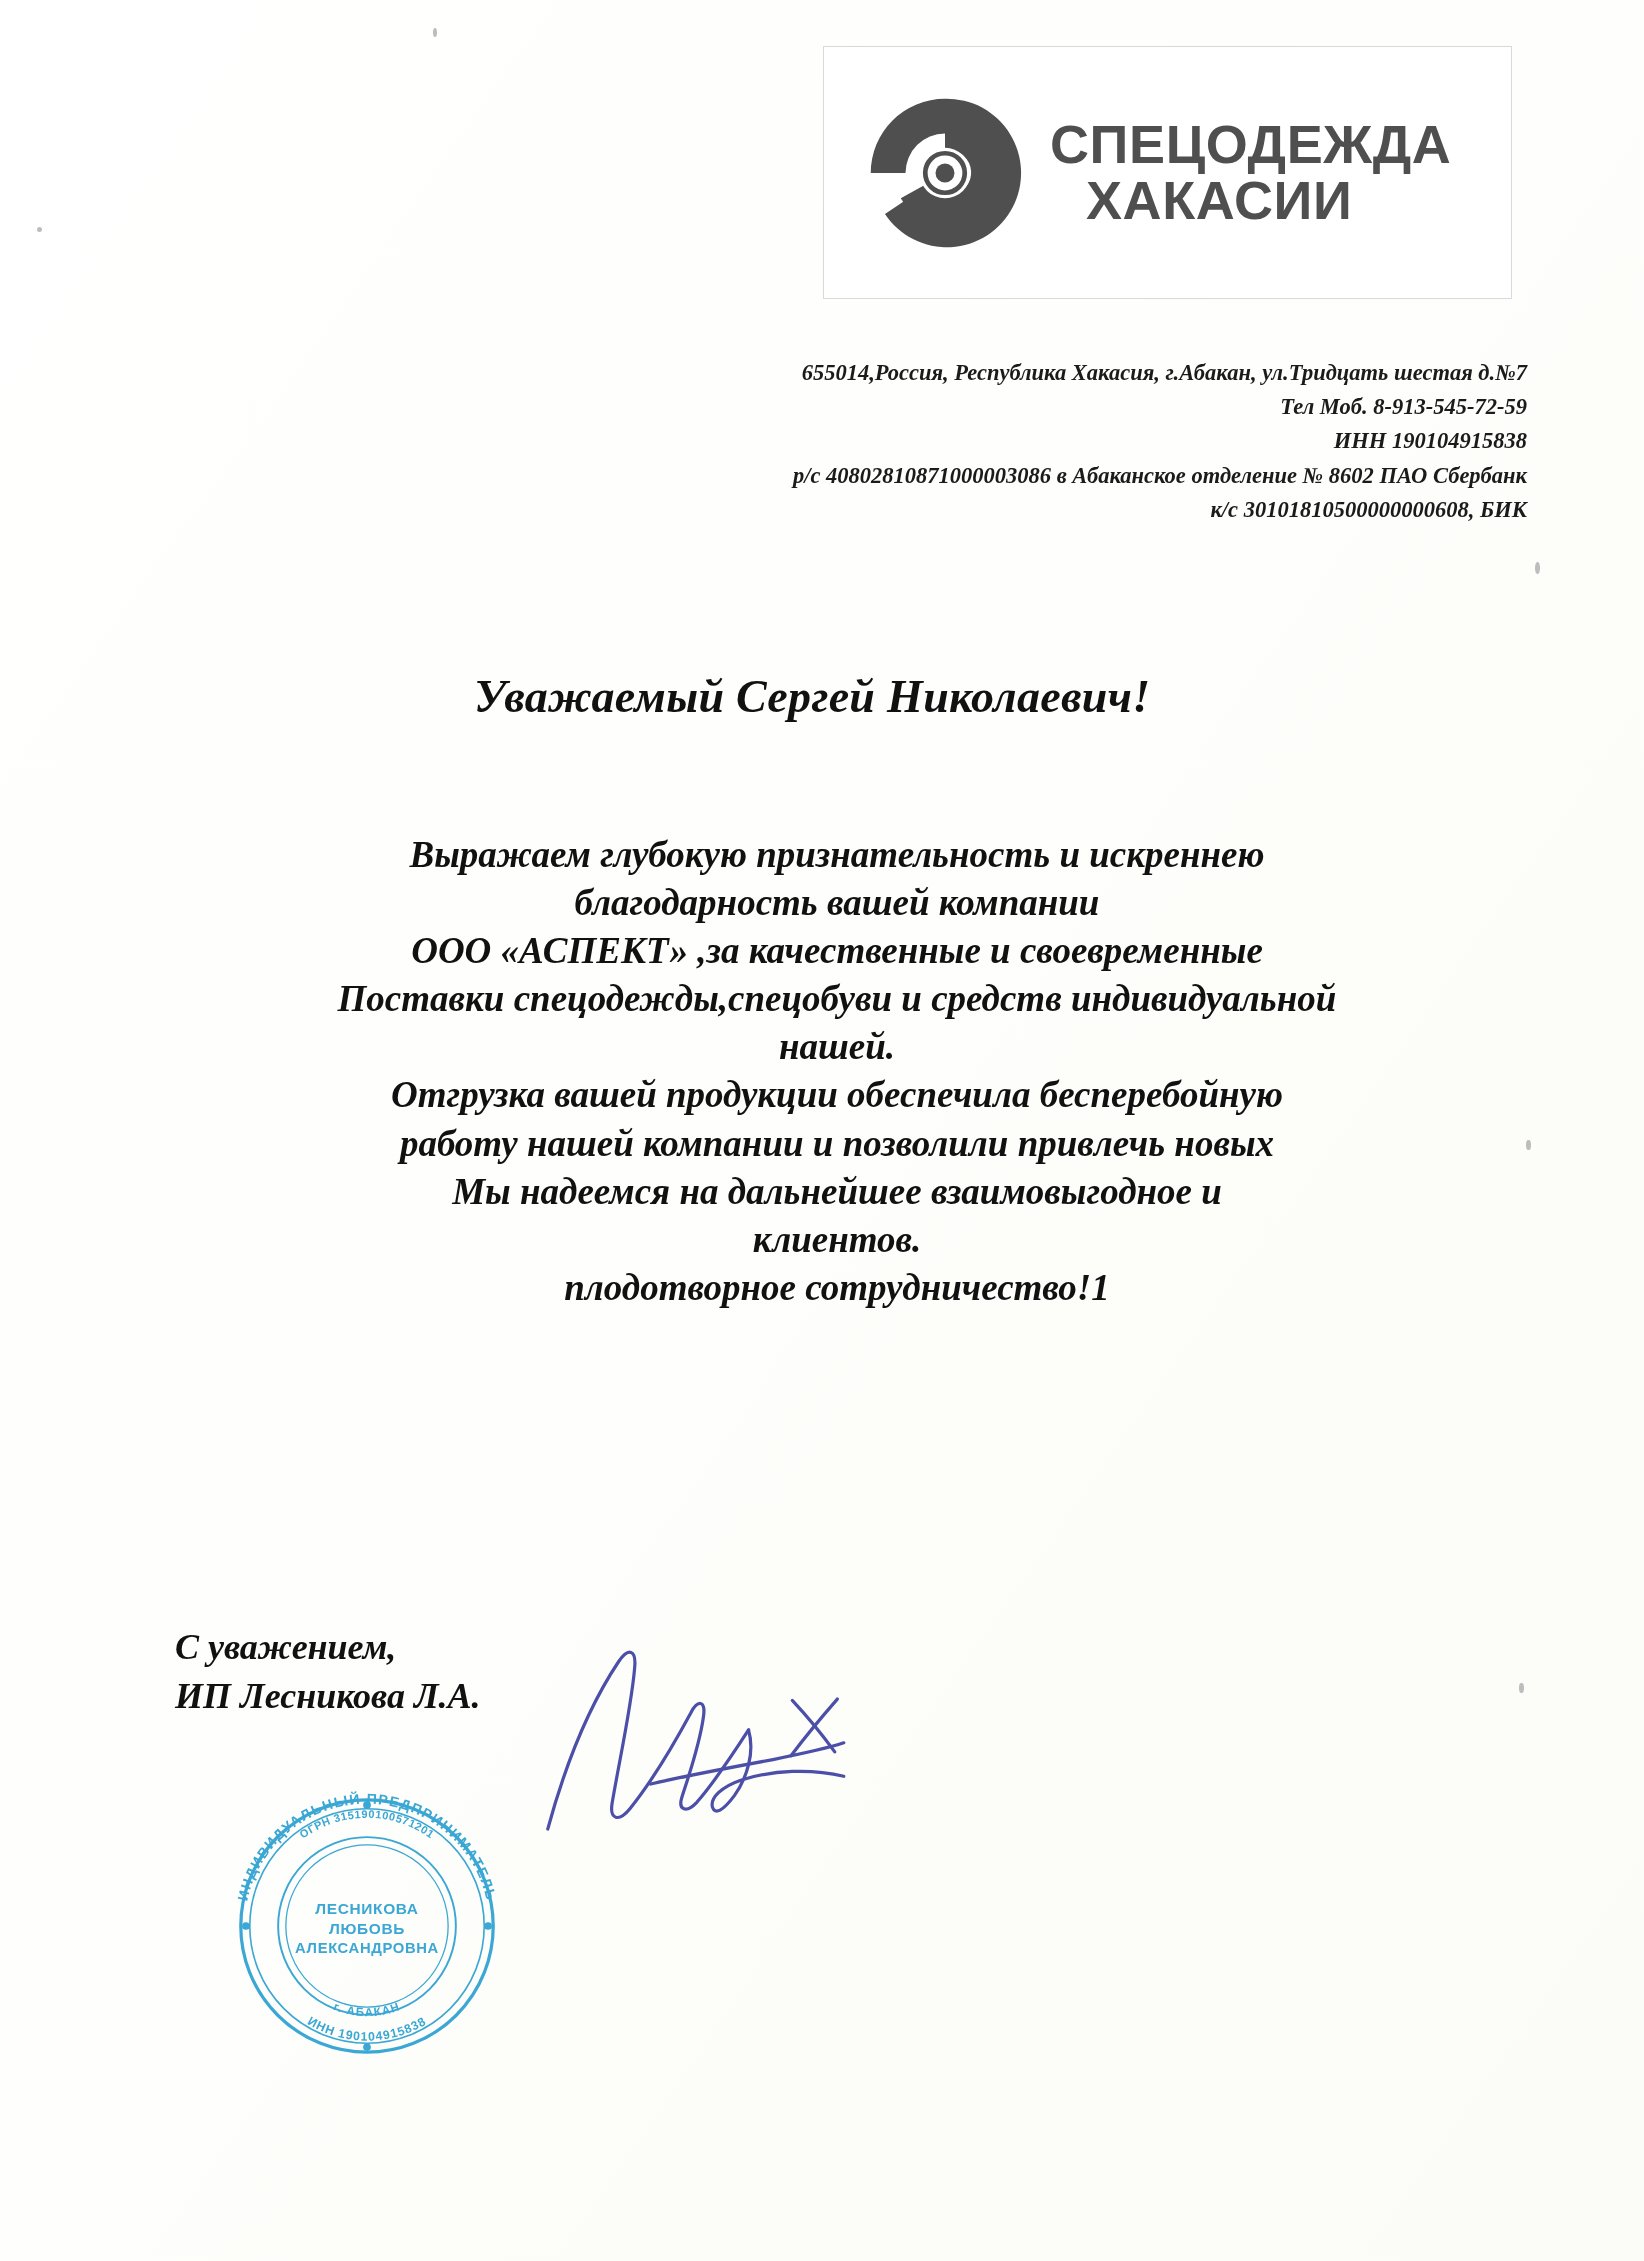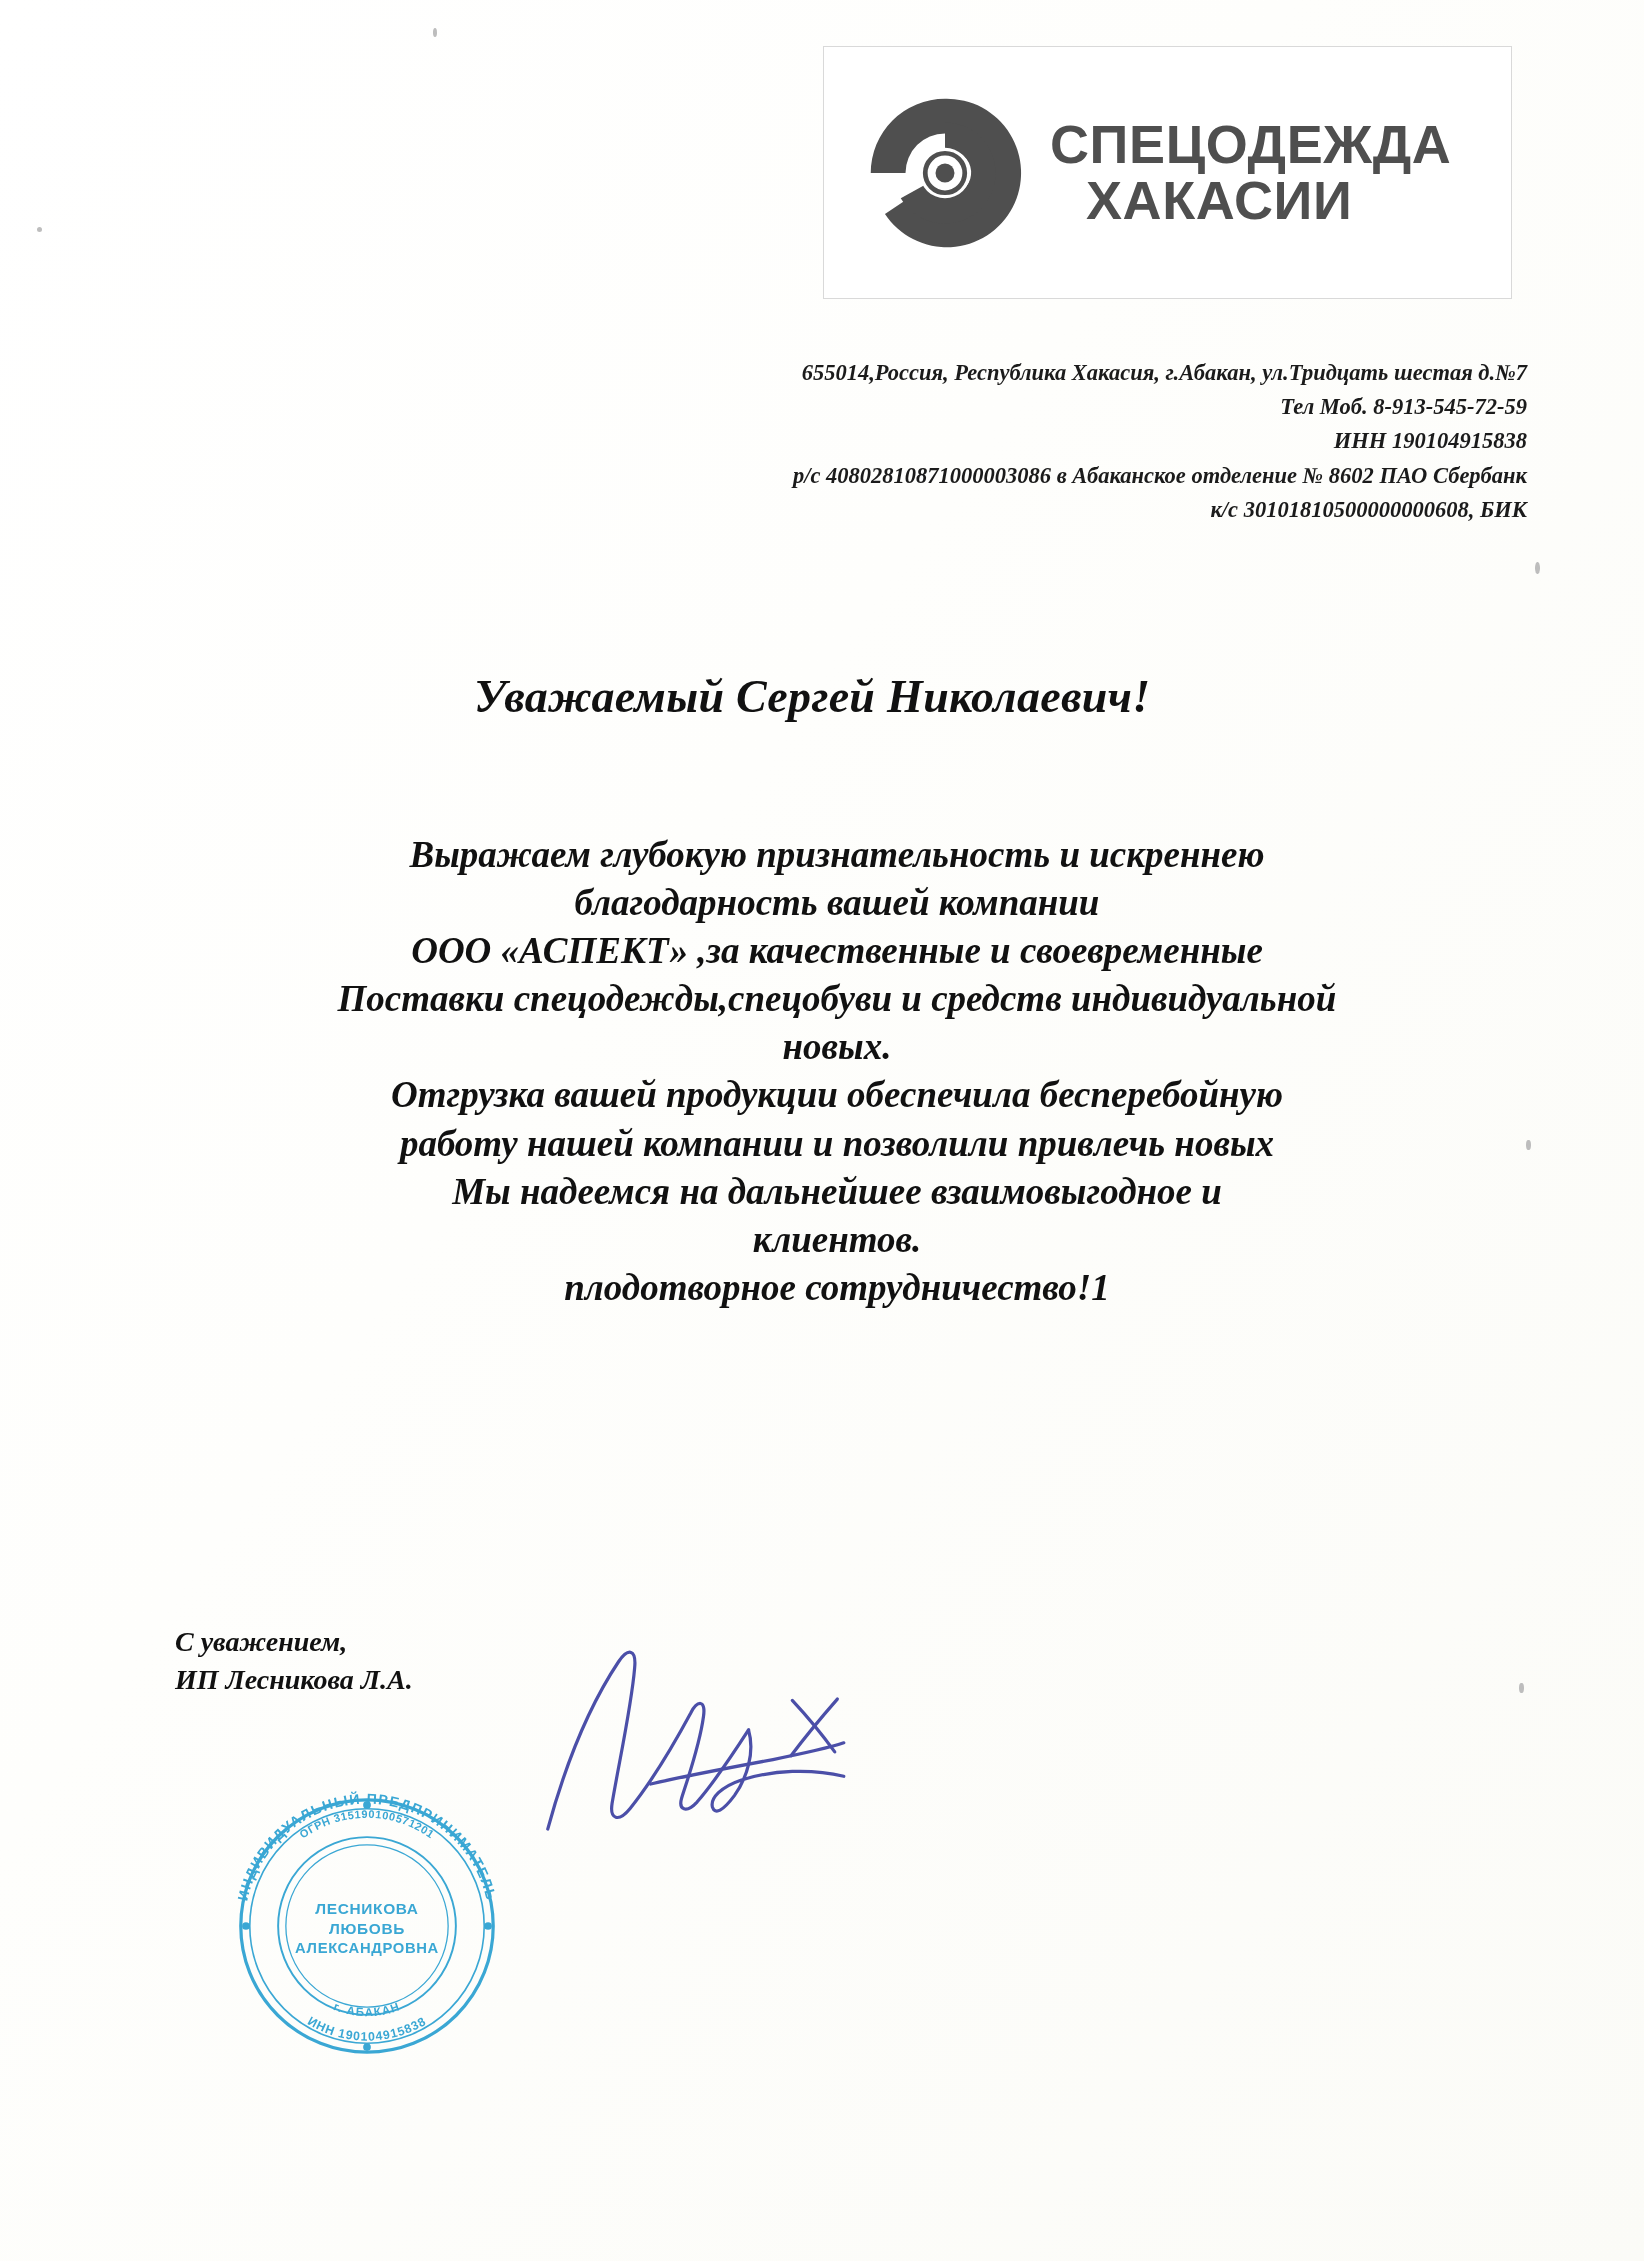--- a/index.html
+++ b/index.html
@@ -101,21 +101,21 @@
   }
   .body-text .bline { display: block; white-space: nowrap; }
 
   
   .sign-block {
     position: absolute;
     left: 175px;
     top: 1623px;
     font-style: italic;
     font-weight: bold;
-    font-size: 28px;
+    font-size: 36px;
     line-height: 1.35;
     color: #111111;
   }
   .sign-block .sline { display: block; white-space: nowrap; }
 
   
   .signature-ink {
     position: absolute;
     left: 522px;
     top: 1623px;
@@ -171,21 +171,21 @@
     <span class="r-line center-ish" style="text-align:right; padding-left:135px;">к/с 30101810500000000608, БИК</span>
   </div>
 
   <div class="salutation">Уважаемый Сергей Николаевич!</div>
 
   <div class="body-text">
     <span class="bline">Выражаем глубокую признательность и искреннею</span>
     <span class="bline">благодарность вашей компании</span>
     <span class="bline">ООО «АСПЕКТ» ,за качественные и своевременные</span>
     <span class="bline">Поставки спецодежды,спецобуви и средств индивидуальной</span>
-    <span class="bline">новых.</span>
+    <span class="bline">нашей.</span>
     <span class="bline">Отгрузка вашей продукции обеспечила бесперебойную</span>
     <span class="bline">работу нашей компании и позволили привлечь новых</span>
     <span class="bline">Мы надеемся на дальнейшее взаимовыгодное и</span>
     <span class="bline">клиентов.</span>
     <span class="bline">плодотворное сотрудничество!1</span>
   </div>
 
   <div class="sign-block">
     <span class="sline">С уважением,</span>
     <span class="sline">ИП Лесникова Л.А.</span>

